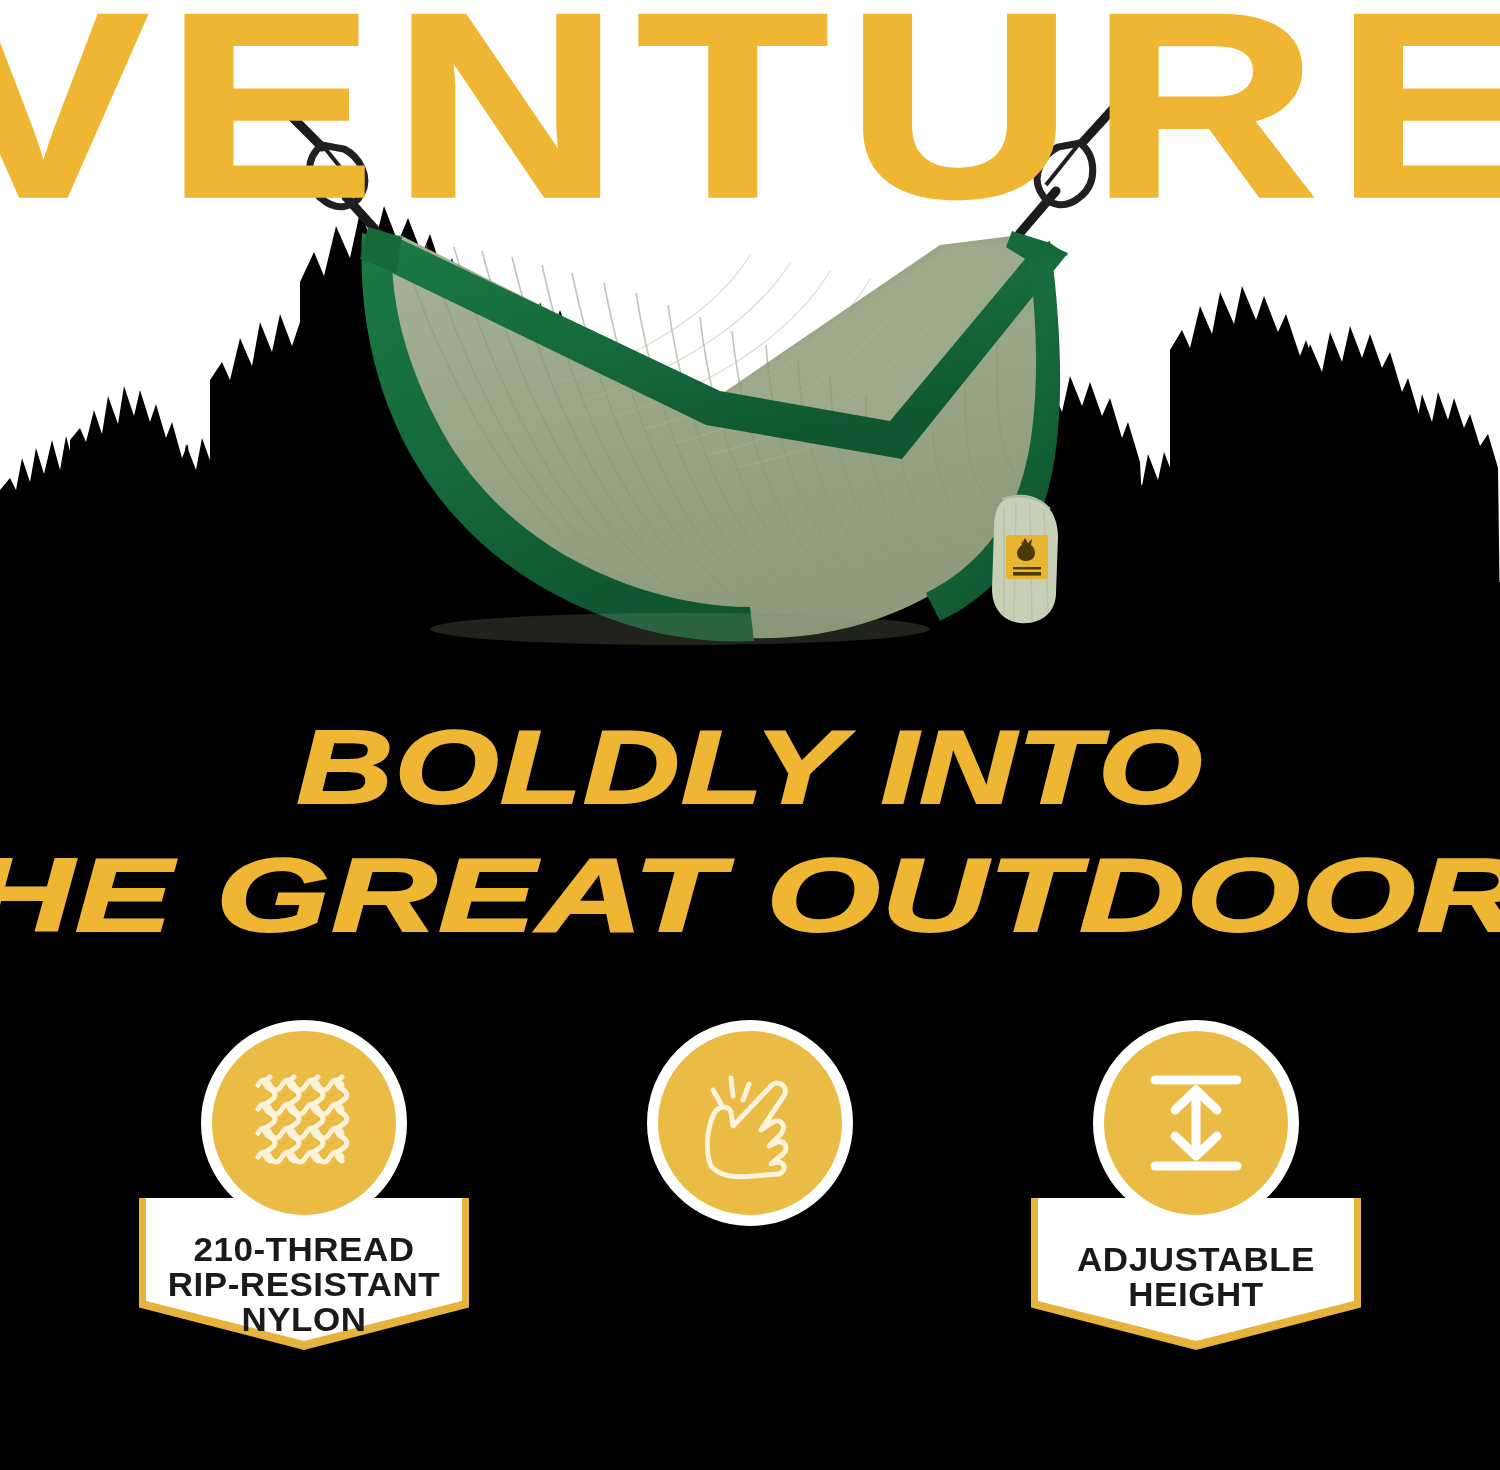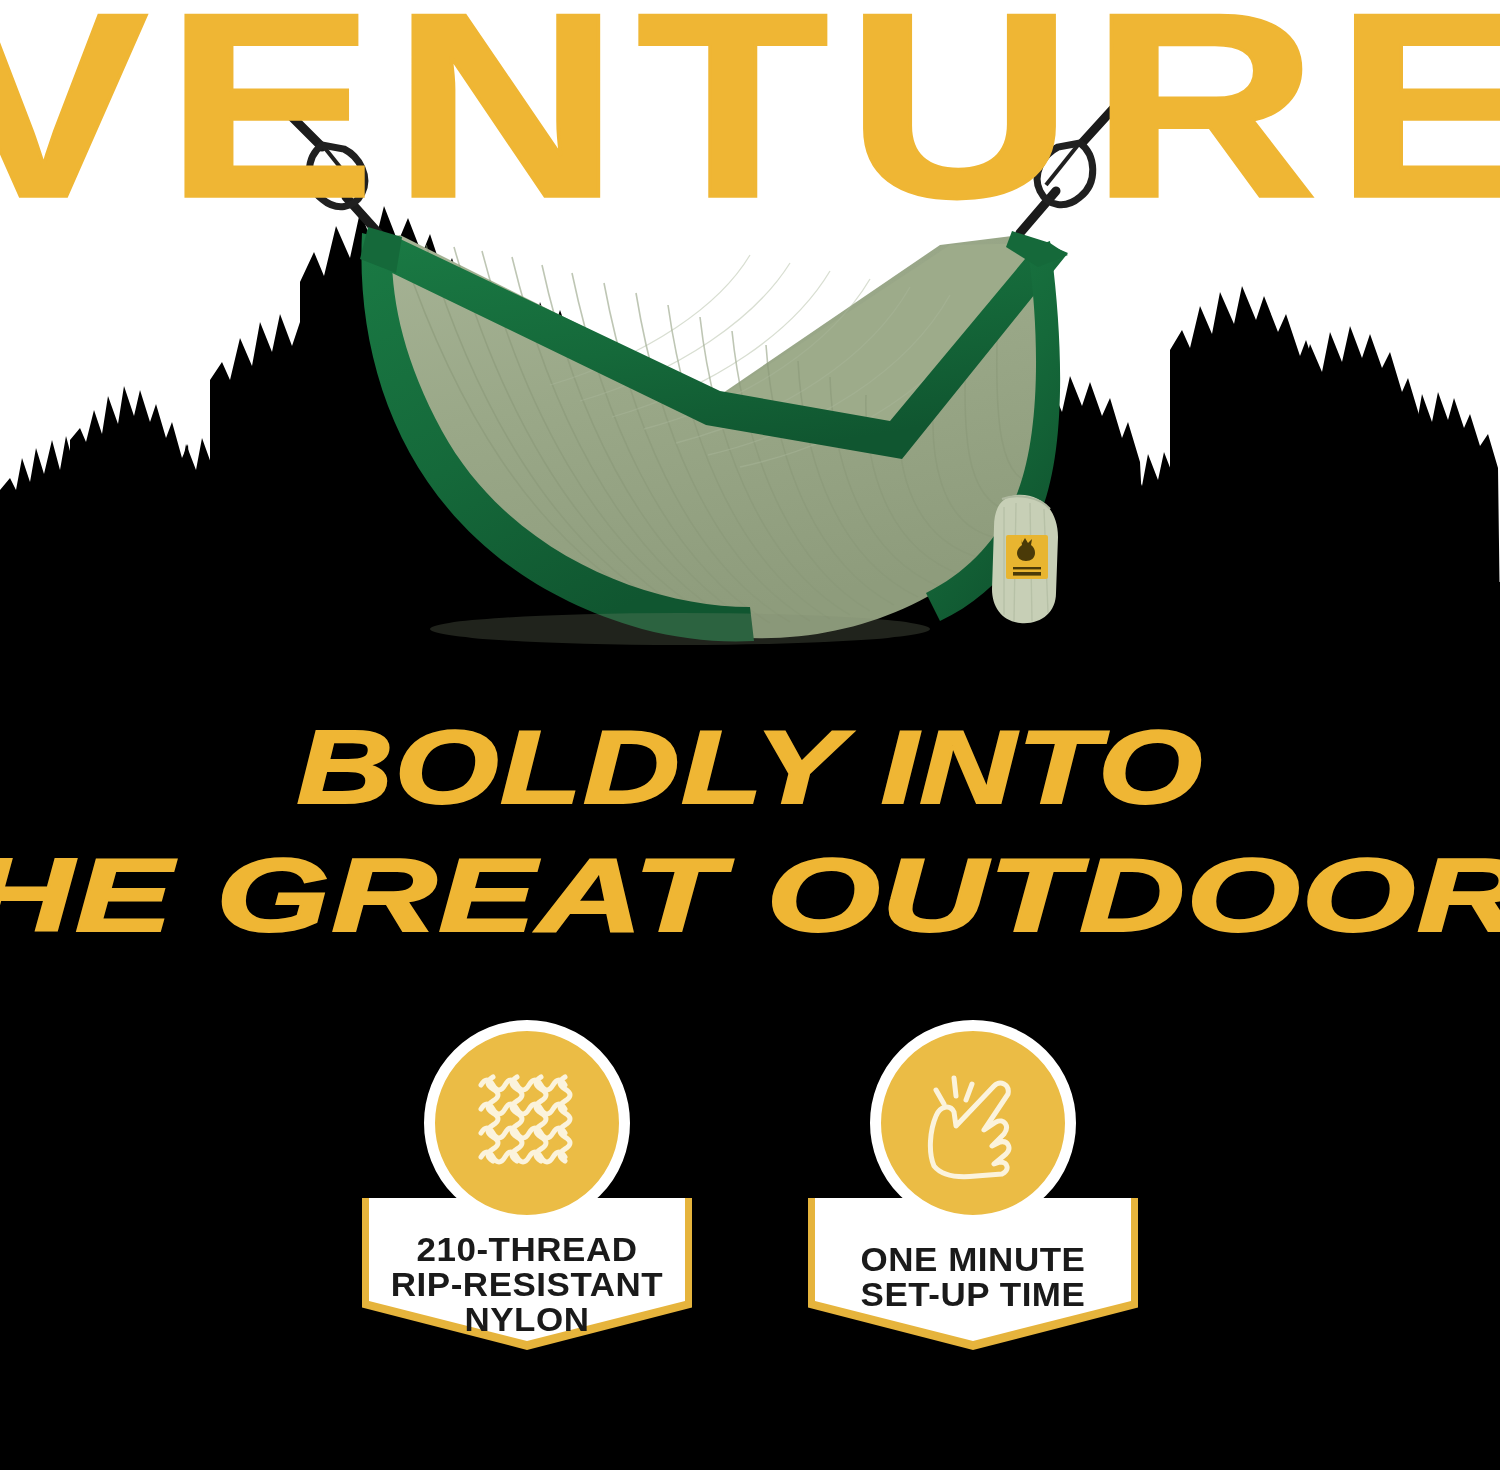--- a/index.html
+++ b/index.html
@@ -383,26 +383,41 @@
                      L86 78
                      C 94 76, 98 84, 92 90
                      L80 100
                      L86 98
                      C 94 98, 96 106, 88 110
                      L62 112
                      C 44 114, 28 112, 20 102 Z"></path>
           </g>
         </svg>
       </div>
+    </div>
+
+    <div class="badge">
+      <div class="badge-circle">
+        <svg width="118" height="118" viewBox="0 0 118 118" xmlns="http://www.w3.org/2000/svg">
+          <g stroke="#FFFFFF" stroke-width="9" stroke-linecap="round" fill="none">
+            <path d="M18 16 L100 16"></path>
+            <path d="M18 102 L100 102"></path>
+            <path d="M59 28 L59 90"></path>
+          </g>
+          <g fill="none" stroke="#FFFFFF" stroke-width="9" stroke-linecap="round" stroke-linejoin="round">
+            <path d="M38 46 L59 26 L80 46"></path>
+            <path d="M38 72 L59 92 L80 72"></path>
+          </g>
+        </svg>
+      </div>
       <div class="badge-plate">
         <div class="badge-banner-gold"></div>
         <div class="badge-banner-white"></div>
         <div class="badge-text two-line">
-          <span class="bl">ONE MINUTE</span>
-          <span class="bl">SET-UP TIME</span>
+          <span class="bl">ADJUSTABLE</span>
+          <span class="bl">HEIGHT</span>
         </div>
       </div>
     </div>
 
-
   </div>
 
 </div>
 
 </body></html>

